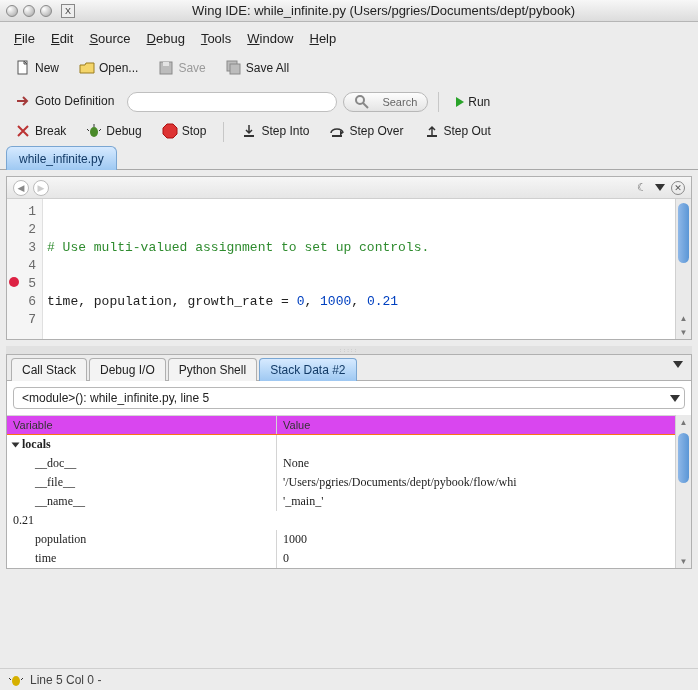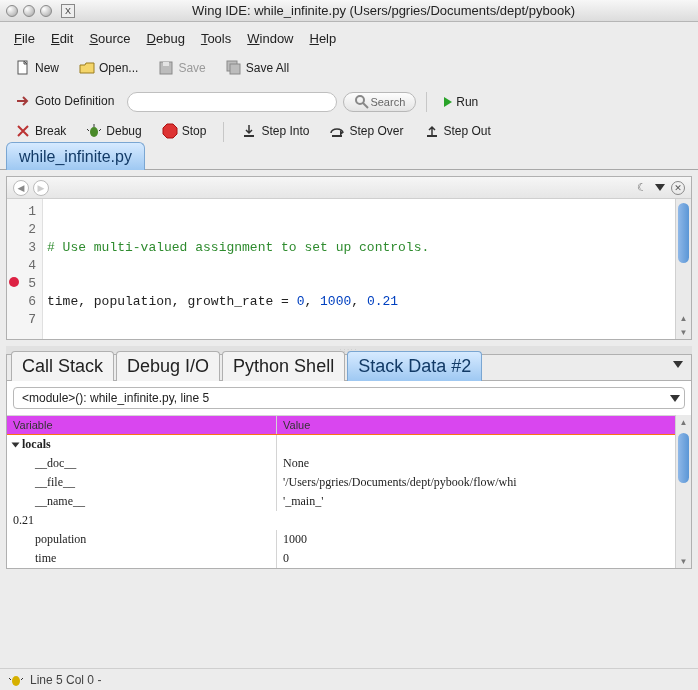--- a/index.html
+++ b/index.html
@@ -84,21 +84,21 @@
     background: #ececec;
     display:flex; align-items:flex-end; padding:0 8px; gap:6px;
   }
   .searchinput {
     width: 210px; height:20px;
     border:1px solid #bfbfbf; border-radius:10px;
     background:#fff; padding:0 8px;
     font-size:11px;
   }
   .pillbtn {
-    display:flex; align-items:center; gap:0;
+    display:flex; align-items:center; gap:12px;
     height:20px; padding:0 10px;
     border:1px solid #b8b8b8; border-radius:10px;
     background:linear-gradient(#fdfdfd,#e4e4e4);
     font-size:11px; color:#666;
   }
   .sep { width:1px; height:20px; background:#c7c7c7; margin:0 4px;}
   .run-tri { width:0;height:0;border-left:8px solid #29a329;border-top:5px solid transparent;border-bottom:5px solid transparent; }
 
   .tabstrip {
     height: 28px;
@@ -106,21 +106,21 @@
     padding-left:6px;
     background:#ececec;
     border-bottom:1px solid #a8a8a8;
   }
   .tab {
     padding:5px 12px 4px;
     background: linear-gradient(#d6eaff, #9ec8f2);
     border:1px solid #7aa6d2;
     border-bottom:none;
     border-top-left-radius:6px; border-top-right-radius:6px;
-    font-size:16px; color:#123a66;
+    font-size:12px; color:#123a66;
     margin-bottom:-1px;
   }
 
   .editor-frame {
     margin:6px;
     border:1px solid #b0b0b0;
     background:#fff;
     display:flex; flex-direction:column;
   }
   .editor-toolbar {
@@ -183,21 +183,21 @@
   .panel-tabs {
     height:26px; display:flex; align-items:flex-end;
     background:#ececec; border-bottom:1px solid #b0b0b0;
     padding-left:4px;
     position:relative;
   }
   .ptab {
     padding:4px 10px; border:1px solid #b0b0b0;
     border-bottom:none; background:#f3f3f3;
     border-top-left-radius:4px; border-top-right-radius:4px;
-    font-size:18px; margin-right:2px; margin-bottom:-1px;
+    font-size:12px; margin-right:2px; margin-bottom:-1px;
   }
   .ptab.active {
     background:linear-gradient(#d6eaff,#9ec8f2);
     border-color:#7aa6d2; color:#123a66;
   }
 
   .frame-select {
     margin:6px; height:22px;
     border:1px solid #b8b8b8; border-radius:4px;
     display:flex; align-items:center; justify-content:space-between;

